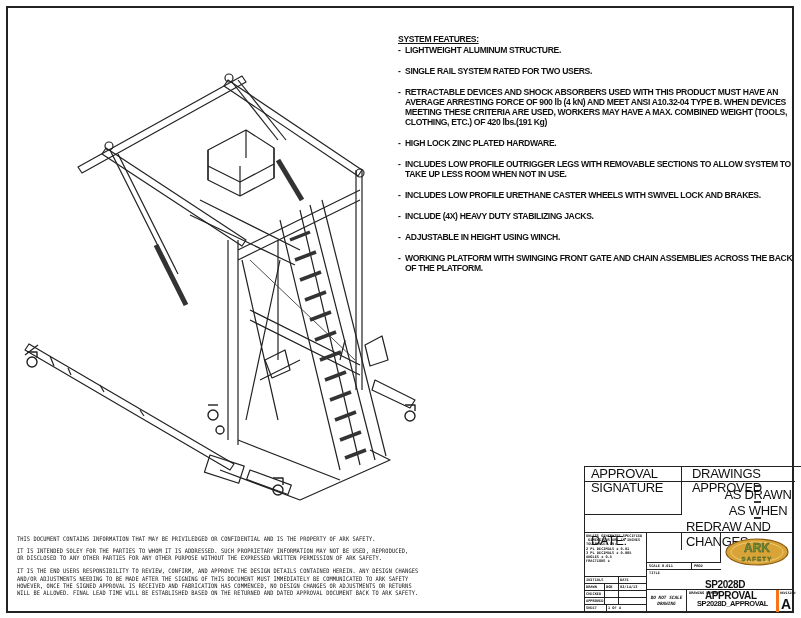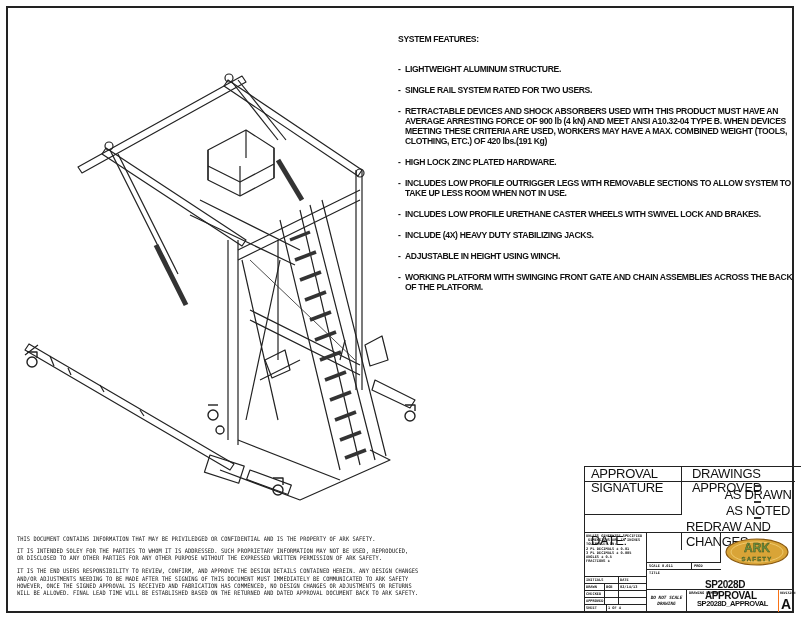--- a/index.html
+++ b/index.html
@@ -1,21 +1,21 @@
 <!DOCTYPE html>
 <html><head>
 <meta charset="utf-8">
 <style>
   * { box-sizing: border-box; margin: 0; padding: 0; }
   html, body { width: 801px; height: 618px; background: #ffffff; overflow: hidden; }
   body { position: relative; font-family: "Liberation Sans", sans-serif; color: #111; }
   .sheet { position: absolute; left: 6px; top: 6px; width: 788px; height: 607px; border: 2px solid #222; background: #fff; }
 
   .features { position: absolute; left: 398px; top: 34px; width: 395px; font-weight: bold; font-size: 8.6px; line-height: 10px; letter-spacing: -0.35px; color: #111; }
-  .features .ftitle { margin-bottom: 20px; }
+  .features .ftitle { margin-bottom: 1px; text-decoration: underline; }
   .features .fitem { display: flex; margin-bottom: 11px; }
   .features .fitem .dash { width: 7px; flex: none; }
   .features .fitem .txt { flex: 1; }
 
   .drawing { position: absolute; left: 10px; top: 60px; width: 420px; height: 450px; }
 
   .legal { position: absolute; left: 17px; top: 535px; width: 560px; font-family: "DejaVu Sans Mono", monospace; font-size: 5.3px; line-height: 6.4px; letter-spacing: 0.1px; color: #111; transform: scaleY(1.15); transform-origin: top left; }
   .legal p { margin-bottom: 4.5px; white-space: pre; }
 
   .approval { position: absolute; left: 584px; top: 466px; width: 246px; height: 66px; border-left: 1.5px solid #222; border-top: 1.5px solid #222; font-weight: normal; font-size: 13px; letter-spacing: -0.3px; }
@@ -36,21 +36,21 @@
   .tb-row span:last-child { border-right: none; }
   .tb-mid-top { position: absolute; left: 62px; top: 0; width: 74px; height: 30px; border-right: 1px solid #222; border-bottom: 1px solid #222; }
   .tb-scale { position: absolute; left: 62px; top: 30px; width: 74px; height: 7px; border-bottom: 1px solid #222; display: flex; line-height: 6px; font-weight: bold; }
   .tb-scale span { padding-left: 2px; }
   .tb-scale span:first-child { width: 45px; border-right: 1px solid #222; }
   .tb-logo { position: absolute; left: 136px; top: 2px; width: 72px; height: 34px; display: flex; align-items: center; justify-content: center; text-decoration: underline; }
   .tb-title { position: absolute; left: 62px; top: 37px; width: 146px; height: 20px; border-bottom: 1px solid #222; }
   .tb-title .lbl { position: absolute; left: 2px; top: 1px; font-weight: bold; }
   .tb-title .val { position: absolute; left: 58px; top: 9px; font-family: "Liberation Sans", sans-serif; font-weight: bold; font-size: 10px; letter-spacing: -0.4px; }
   .tb-dns { position: absolute; left: 62px; top: 57px; width: 40px; height: 22px; border-right: 1px solid #222; font-style: italic; font-size: 4.4px; text-align: center; padding-top: 5px; line-height: 6px; font-weight: bold; }
-  .tb-dwgno { position: absolute; left: 102px; top: 57px; width: 92px; height: 22px; border-right: 1px solid #f97316; }
+  .tb-dwgno { position: absolute; left: 102px; top: 57px; width: 92px; height: 22px; border-right: 3px solid #f97316; }
   .tb-dwgno .lbl { position: absolute; left: 2px; top: 1px; font-weight: bold; }
   .tb-dwgno .val { position: absolute; left: 10px; top: 9px; font-family: "Liberation Sans", sans-serif; font-weight: bold; font-size: 7.5px; letter-spacing: -0.4px; }
   .tb-rev { position: absolute; left: 194px; top: 57px; width: 16px; height: 22px; }
   .tb-rev .lbl { position: absolute; left: 1px; top: 1px; font-size: 3.2px; font-weight: bold; }
   .tb-rev .val { position: absolute; left: 2px; top: 6px; font-family: "Liberation Sans", sans-serif; font-weight: bold; font-size: 14px; }
 </style>
 </head>
 <body>
 
 <div class="sheet"></div>
@@ -187,21 +187,21 @@
   <div class="ahdr dwg-h">DRAWINGS APPROVED</div>
   <div class="sig-box"></div>
   <div class="date-box">DATE:</div>
   <div class="opts">
     <div class="opt">
         <span class="cb"></span>
         <span>AS DRAWN</span>
       </div>
     <div class="opt">
         <span class="cb"></span>
-        <span>AS NOTED</span>
+        <span>AS WHEN</span>
       </div>
     <div class="opt">
         <span class="cb"></span>
         <span>REDRAW AND CHANGES</span>
       </div>
   </div>
 </div>
 
 <div class="tblock">
   <div class="tb-left">

